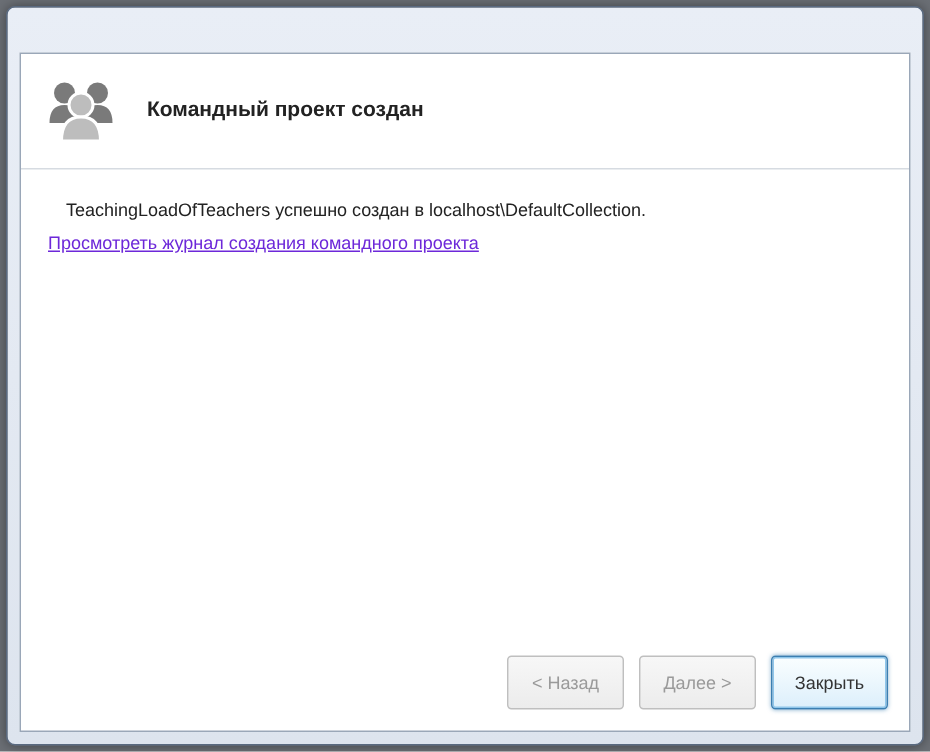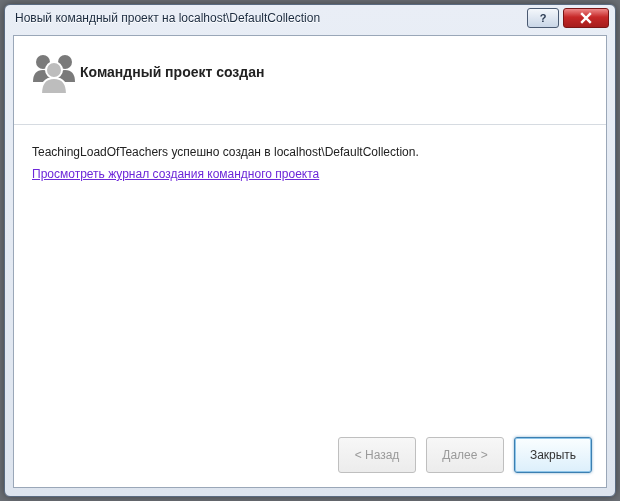--- a/index.html
+++ b/index.html
@@ -12,52 +12,39 @@
   .tb-btns{display:flex;gap:4px;}
   .tb-btn{width:30px;height:18px;border:1px solid #4a5a72;border-radius:3px;
           display:flex;align-items:center;justify-content:center;
           background:linear-gradient(#f4f7fb,#c9d6e7);color:#2a3a52;font-weight:bold;font-size:11px;}
   .tb-close{width:44px;background:linear-gradient(#e88,#c62828 45%,#a61d1d);
             border-color:#7a1515;color:#fff;text-shadow:0 -1px 0 rgba(0,0,0,.4);}
   .tb-close svg{width:12px;height:12px;}
   .tb-help{font-family:Arial,sans-serif;}
   .client{position:absolute;left:8px;right:8px;top:30px;bottom:8px;background:#fff;
           border:1px solid #9aa7b8;display:flex;flex-direction:column;}
-  .header{display:flex;align-items:center;padding:14px 18px 30px 14px;
+  .header{display:flex;align-items:center;gap:18px;padding:14px 18px 18px 14px;
           border-bottom:1px solid #d6dbe1;}
   .header .icon-wrap{width:52px;height:44px;display:flex;align-items:center;justify-content:center;}
   .header h1{margin:0;font-size:14px;font-weight:bold;color:#222;}
   .body{flex:1;padding:18px 18px 10px 18px;line-height:1.5;overflow:auto;}
-  .body p{margin:0 0 4px 0;color:#222;}
+  .body p{margin:0 0 4px 12px;color:#222;}
   .body a{color:#6d28d9;text-decoration:underline;cursor:pointer;}
   .footer{padding:10px 14px 14px;display:flex;justify-content:flex-end;gap:10px;}
   .btn{min-width:78px;height:36px;padding:0 14px;border:1px solid #8a8a8a;border-radius:3px;
        background:linear-gradient(#fdfdfd,#e7e7e7);color:#333;font-size:12px;font-family:inherit;
        display:inline-flex;align-items:center;justify-content:center;}
   .btn[disabled]{color:#9a9a9a;background:linear-gradient(#f7f7f7,#ececec);border-color:#bfbfbf;}
   .btn.default{border-color:#3c7fb1;box-shadow:0 0 0 1px #8fc6ea inset, 0 0 3px rgba(60,127,177,.6);
                background:linear-gradient(#fafeff,#dceffb);}
 </style>
 </head>
 <body>
 
 <div class="window">
-  <div class="titlebar">
-    <div class="title">Новый командный проект на localhost\DefaultCollection</div>
-    <div class="tb-btns">
-      <div class="tb-btn tb-help">
-        <span>?</span>
-      </div>
-      <div class="tb-btn tb-close">
-        <svg viewBox="0 0 10 10">
-          <path d="M1 1 L9 9 M9 1 L1 9" stroke="#fff" stroke-width="2" fill="none"></path>
-        </svg>
-      </div>
-    </div>
-  </div>
 
   <div class="client">
     <div class="header">
       <div class="icon-wrap">
         <svg width="52" height="44" viewBox="0 0 52 44">
 
           <circle cx="15" cy="12" r="7" fill="#7a7a7a"></circle>
           <path d="M5 32 Q5 20 15 20 Q25 20 25 32 Z" fill="#7a7a7a"></path>
           <circle cx="37" cy="12" r="7" fill="#7a7a7a"></circle>
           <path d="M27 32 Q27 20 37 20 Q47 20 47 32 Z" fill="#7a7a7a"></path>

